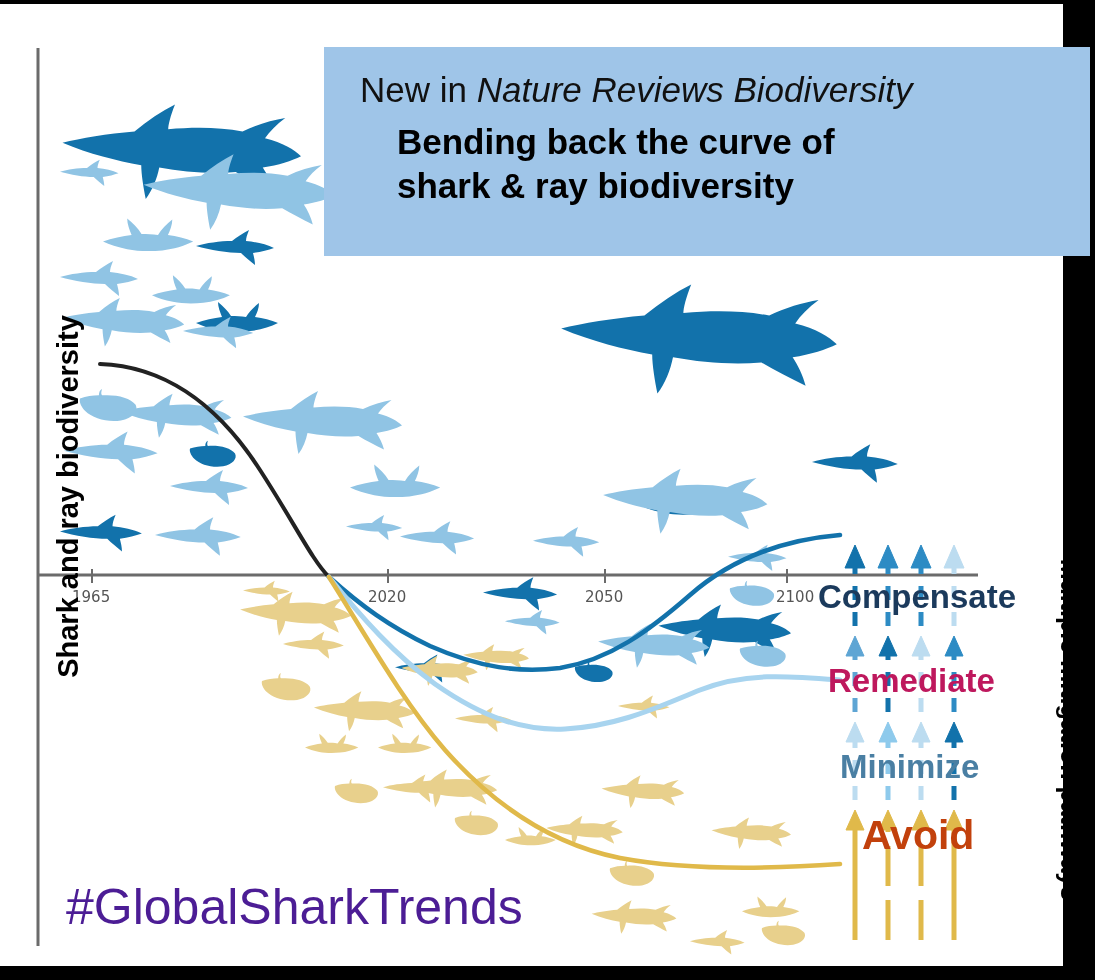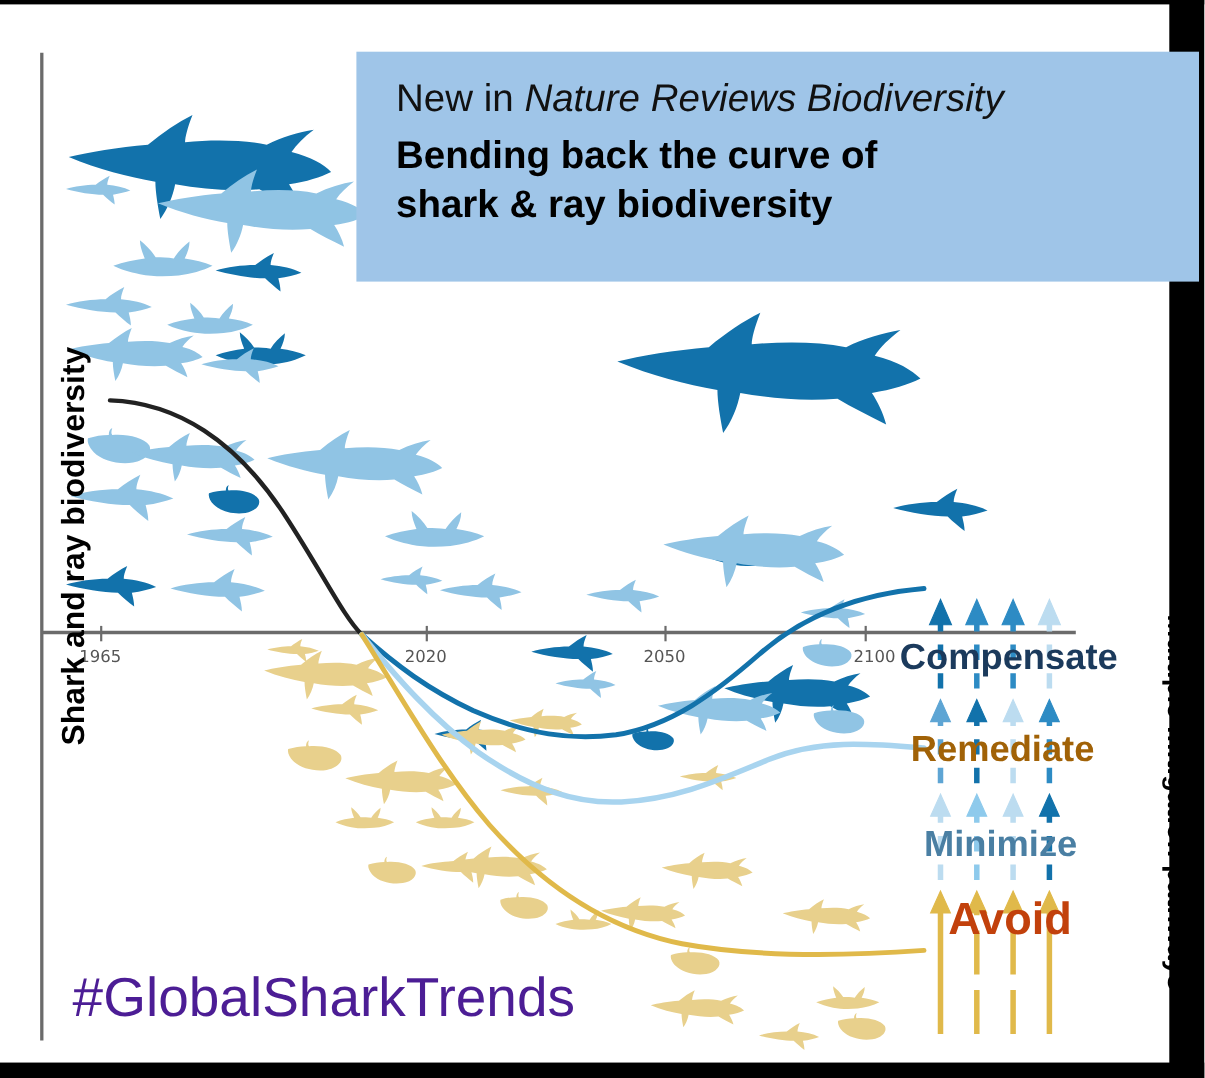--- a/index.html
+++ b/index.html
@@ -15,40 +15,40 @@
   .hairline{position:absolute;left:0;top:966px;width:1063px;height:1px;background:#d8d8d8;z-index:1;}
 
   
   #fig{position:absolute;left:0;top:0;width:1095px;height:980px;z-index:1;}
 
   
   .callout{position:absolute;left:324px;top:47px;width:766px;height:209px;
            background:#9fc5e8;z-index:5;box-sizing:border-box;padding:22px 24px 0 36px;}
   .callout .line1{font-size:35px;color:#111;letter-spacing:0px;line-height:1.22;white-space:nowrap;}
   .callout .line1 em{font-style:italic;}
-  .callout .line2,.callout .line3{font-size:35px;font-weight:bold;color:#000;line-height:1.28;white-space:nowrap;}
+  .callout .line2,.callout .line3{font-size:35px;font-weight:bold;color:#000;line-height:1.28;white-space:nowrap;margin-left:37px;}
   .callout .line2{margin-top:8px;}
 
   
   .ytitle{position:absolute;left:-142px;top:480px;width:420px;
           transform:rotate(-90deg);transform-origin:center center;
           text-align:center;font-size:29px;font-weight:bold;color:#000;z-index:6;white-space:nowrap;}
 
   
   .rtitle{position:absolute;left:834px;top:715px;width:470px;
           transform:rotate(90deg);transform-origin:center center;
           text-align:center;font-size:25px;font-weight:bold;color:#000;z-index:6;white-space:nowrap;}
 
   
   .hashtag{position:absolute;left:66px;top:878px;font-size:50px;color:#4c1d95;z-index:6;white-space:nowrap;}
 
   
   .tier{position:absolute;z-index:7;font-weight:bold;white-space:nowrap;}
   .tier-compensate{left:818px;top:578px;font-size:33px;color:#1b3a5c;}
-  .tier-remediate{left:828px;top:662px;font-size:33px;color:#a16207;}
+  .tier-remediate{left:828px;top:662px;font-size:33px;color:#be185d;}
   .tier-minimize{left:840px;top:748px;font-size:33px;color:#4a7fa3;text-align:center;}
   .tier-avoid{left:862px;top:812px;font-size:41px;color:#c2410c;}
 
   
   .xtick{position:absolute;z-index:6;font-size:15px;color:#555;font-family:"DejaVu Sans",sans-serif;}
 </style>
 </head>
 <body>
 
 <div id="stage">

